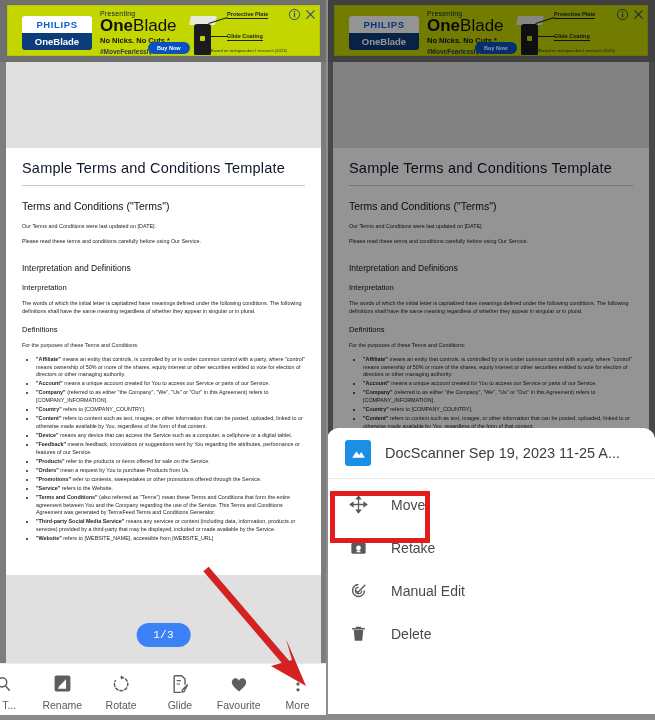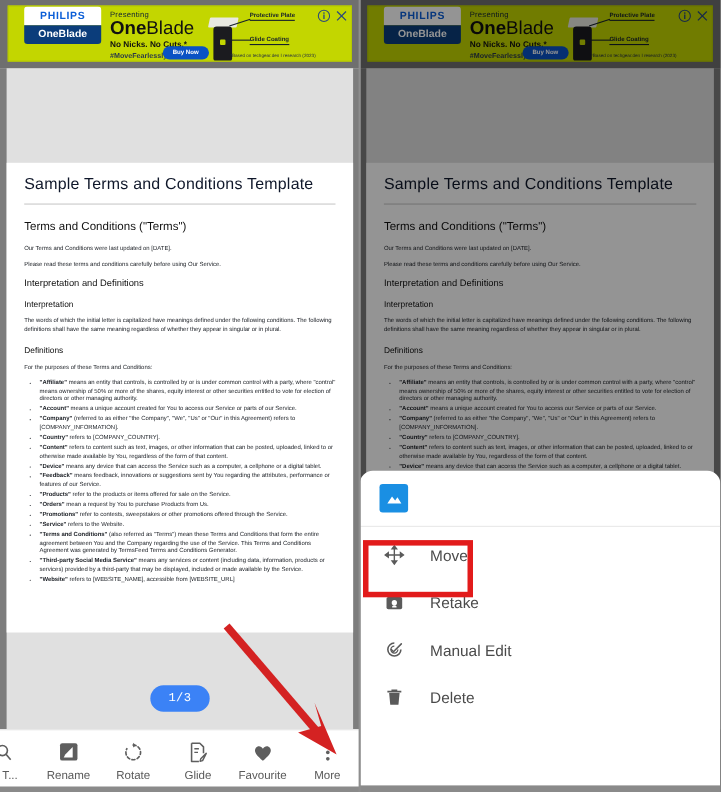--- a/index.html
+++ b/index.html
@@ -12,21 +12,21 @@
   .stage { position: relative; width: 655px; height: 720px; display: flex; }
 
   
   .panel { position: relative; width: 327px; height: 720px; overflow: hidden; background: #7d7d7d; }
   .panel.right { width: 328px; }
   .panel-inner { position: absolute; left: 0; top: 0; width: 100%; height: 100%; }
 
   
   .ad-wrap { position: absolute; left: 0; top: 0; width: 100%; height: 62px; background: #6f6f6f; padding: 5px 7px 6px 7px; }
   .ad { position: relative; width: 100%; height: 51px; background: #c3d600; overflow: hidden; border: 1px solid #b5c800; }
-  .ad-philips { position: absolute; left: 14px; top: 0; width: 70px; }
+  .ad-philips { position: absolute; left: 14px; top: 10px; width: 70px; }
   .ad-philips .p1 {
     background: #fff; color: #0b5ed7; font-weight: bold; font-size: 9.5px;
     letter-spacing: .6px; text-align: center; padding: 3px 2px 3px 2px;
     border-radius: 3px 3px 0 0; font-family: "Liberation Sans", sans-serif;
   }
   .ad-philips .p2 {
     background: #0b3d7b; color: #fff; font-size: 9.5px; font-weight: bold;
     text-align: center; padding: 3px 2px; border-radius: 0 0 3px 3px;
   }
   .ad-copy { position: absolute; left: 92px; top: 4px; color: #10263f; }
@@ -54,21 +54,21 @@
   .ad-ctrl svg { display:block; }
 
   
   .viewer { position: absolute; left: 0; top: 62px; right: 0; bottom: 57px; background: #e0e0e0;
             border-left: 6px solid #7d7d7d; border-right: 6px solid #7d7d7d; }
   .doc-page { position: absolute; left: 0; right: 0; top: 86px; height: 427px; background: #fff; overflow: hidden; }
   .doc-pad { padding: 12px 16px 0 16px; color: #15181c; }
   .doc-h1 { font-size: 14.5px; letter-spacing: .2px; color:#0f172a; }
   .doc-rule { height:1px; background: #c9c9c9; margin: 9px 0 14px 0; }
   .doc-h2 { font-size: 10.5px; color:#111; margin-bottom: 10px; }
-  .doc-h3 { font-size: 8.5px; color:#111; margin: 7px 0 8px 0; }
+  .doc-h3 { font-size: 8.5px; color:#111; margin: 18px 0 8px 0; }
   .doc-h4 { font-size: 7.6px; color:#111; margin: 10px 0 7px 0; }
   .doc-p { font-size: 5.4px; line-height: 8px; color:#20242a; margin-bottom: 7px; }
   .doc-list { margin: 4px 0 0 14px; }
   .doc-list li { font-size: 5.4px; line-height: 7.6px; color:#20242a; margin-bottom: 1.5px; }
   .doc-list li b { font-weight: bold; }
   .pagepill { position:absolute; left: 50%; transform: translateX(-50%); bottom: 16px;
               background:#3b82f6; color:#fff; font-size: 11px; padding: 6px 17px; border-radius: 14px; letter-spacing:.3px;font-family:Liberation Mono, monospace;}
 
   
   .toolbar { position: absolute; left: 0; right: 0; bottom: 0; height: 57px; background: #fff;
@@ -318,20 +318,21 @@
 
       <div class="scrim"></div>
 
       <div class="sheet">
         <div class="sheet-head">
           <span class="sheet-thumb">
             <svg viewBox="0 0 24 24" width="17" height="17">
                 <path d="M3 18 L9 9 L13 14 L16 10 L21 18 Z" fill="#fff"></path>
               </svg>
           </span>
+          <span class="sheet-title">DocScanner Sep 19, 2023 11-25 A...</span>
         </div>
         <div class="sheet-list">
 
           <div class="sheet-item">
             <span class="sheet-ic">
               <svg viewBox="0 0 24 24" width="19" height="19">
                   <g stroke="#5a5a5a" stroke-width="1.6" fill="#5a5a5a">
                     <path d="M12 3 V21 M3 12 H21" fill="none"></path>
                     <path d="M12 1.5 L14.6 5 H9.4 Z"></path>
                     <path d="M12 22.5 L9.4 19 H14.6 Z"></path>

